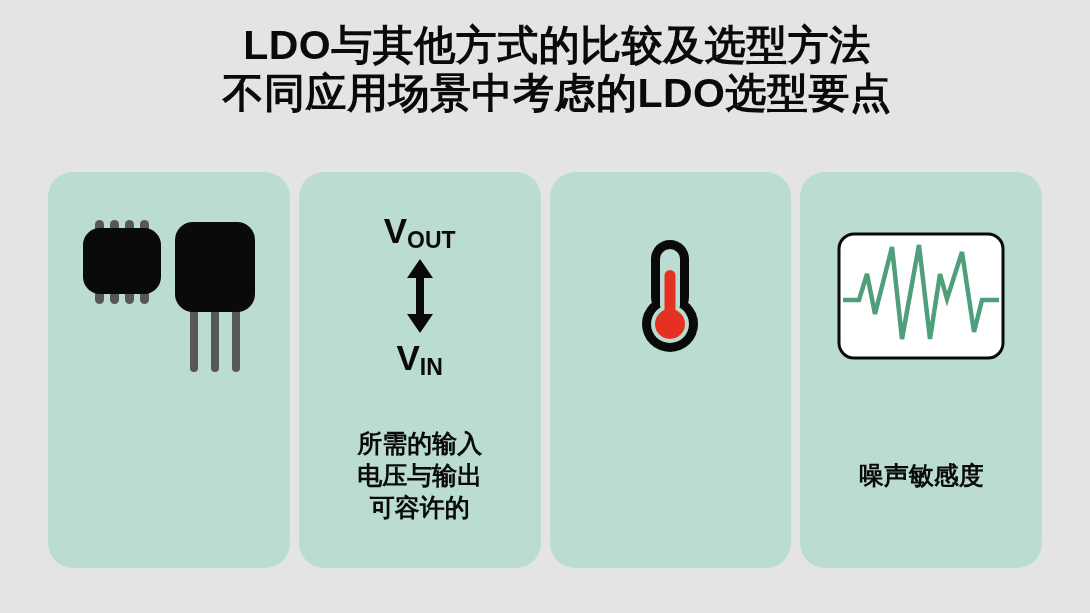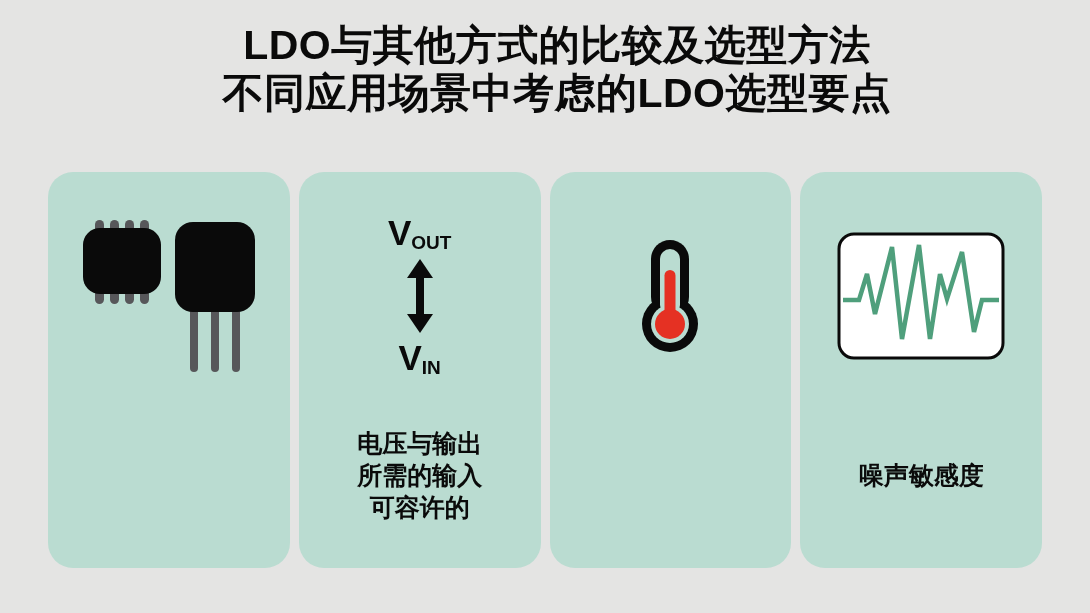--- a/index.html
+++ b/index.html
@@ -32,21 +32,21 @@
     height:176px;margin-top:36px;width:100%;
     display:flex;align-items:center;justify-content:center;
   }
   .label{
     flex:1;display:flex;flex-direction:column;justify-content:center;
     text-align:center;font-weight:bold;font-size:25px;line-height:1.27;
   }
   
   .vstack{display:flex;flex-direction:column;align-items:center;gap:7px;}
   .vlabel{font-weight:bold;font-size:35px;line-height:1;}
-  .vlabel .vsub{font-size:19px;vertical-align:-0.22em;letter-spacing:0;}
+  .vlabel .vsub{font-size:23px;vertical-align:-0.22em;letter-spacing:0;}
   
   .fill-ink{fill:var(--ink);}
   .fill-pin{fill:var(--pin-gray);}
   .fill-card{fill:var(--card-bg);}
   .fill-red{fill:var(--thermo-red);}
   .wave-box{fill:var(--wave-box-bg);stroke:var(--ink);stroke-width:3;}
   .wave-line{fill:none;stroke:var(--wave-green);stroke-width:4.5;stroke-linejoin:miter;}
   .axis-line{fill:none;stroke:var(--ink);stroke-width:5;stroke-linecap:square;}
   .curve-line{fill:none;stroke:var(--ink);stroke-width:9;stroke-linecap:round;}
 </style>
@@ -90,22 +90,22 @@
         <div class="vlabel"><span>V</span><sub class="vsub">OUT</sub></div>
         <svg width="26" height="74" viewBox="0 0 26 74" aria-hidden="true">
           <polygon class="fill-ink" points="13,0 26,19 0,19"></polygon>
           <rect class="fill-ink" x="9" y="15" width="8" height="44"></rect>
           <polygon class="fill-ink" points="13,74 26,55 0,55"></polygon>
         </svg>
         <div class="vlabel"><span>V</span><sub class="vsub">IN</sub></div>
       </div>
     </div>
     <div class="label">
+      <div>所需的输入</div>
       <div>电压与输出</div>
-      <div>所需的输入</div>
       <div>可容许的</div>
     </div>
   </section>
 
   <section class="card">
     <div class="icon-area">
       <svg width="64" height="112" viewBox="0 0 64 112" aria-hidden="true">
 
         <rect class="fill-ink" x="13" y="0" width="38" height="76" rx="19"></rect>
         <circle class="fill-ink" cx="32" cy="84" r="28"></circle>

